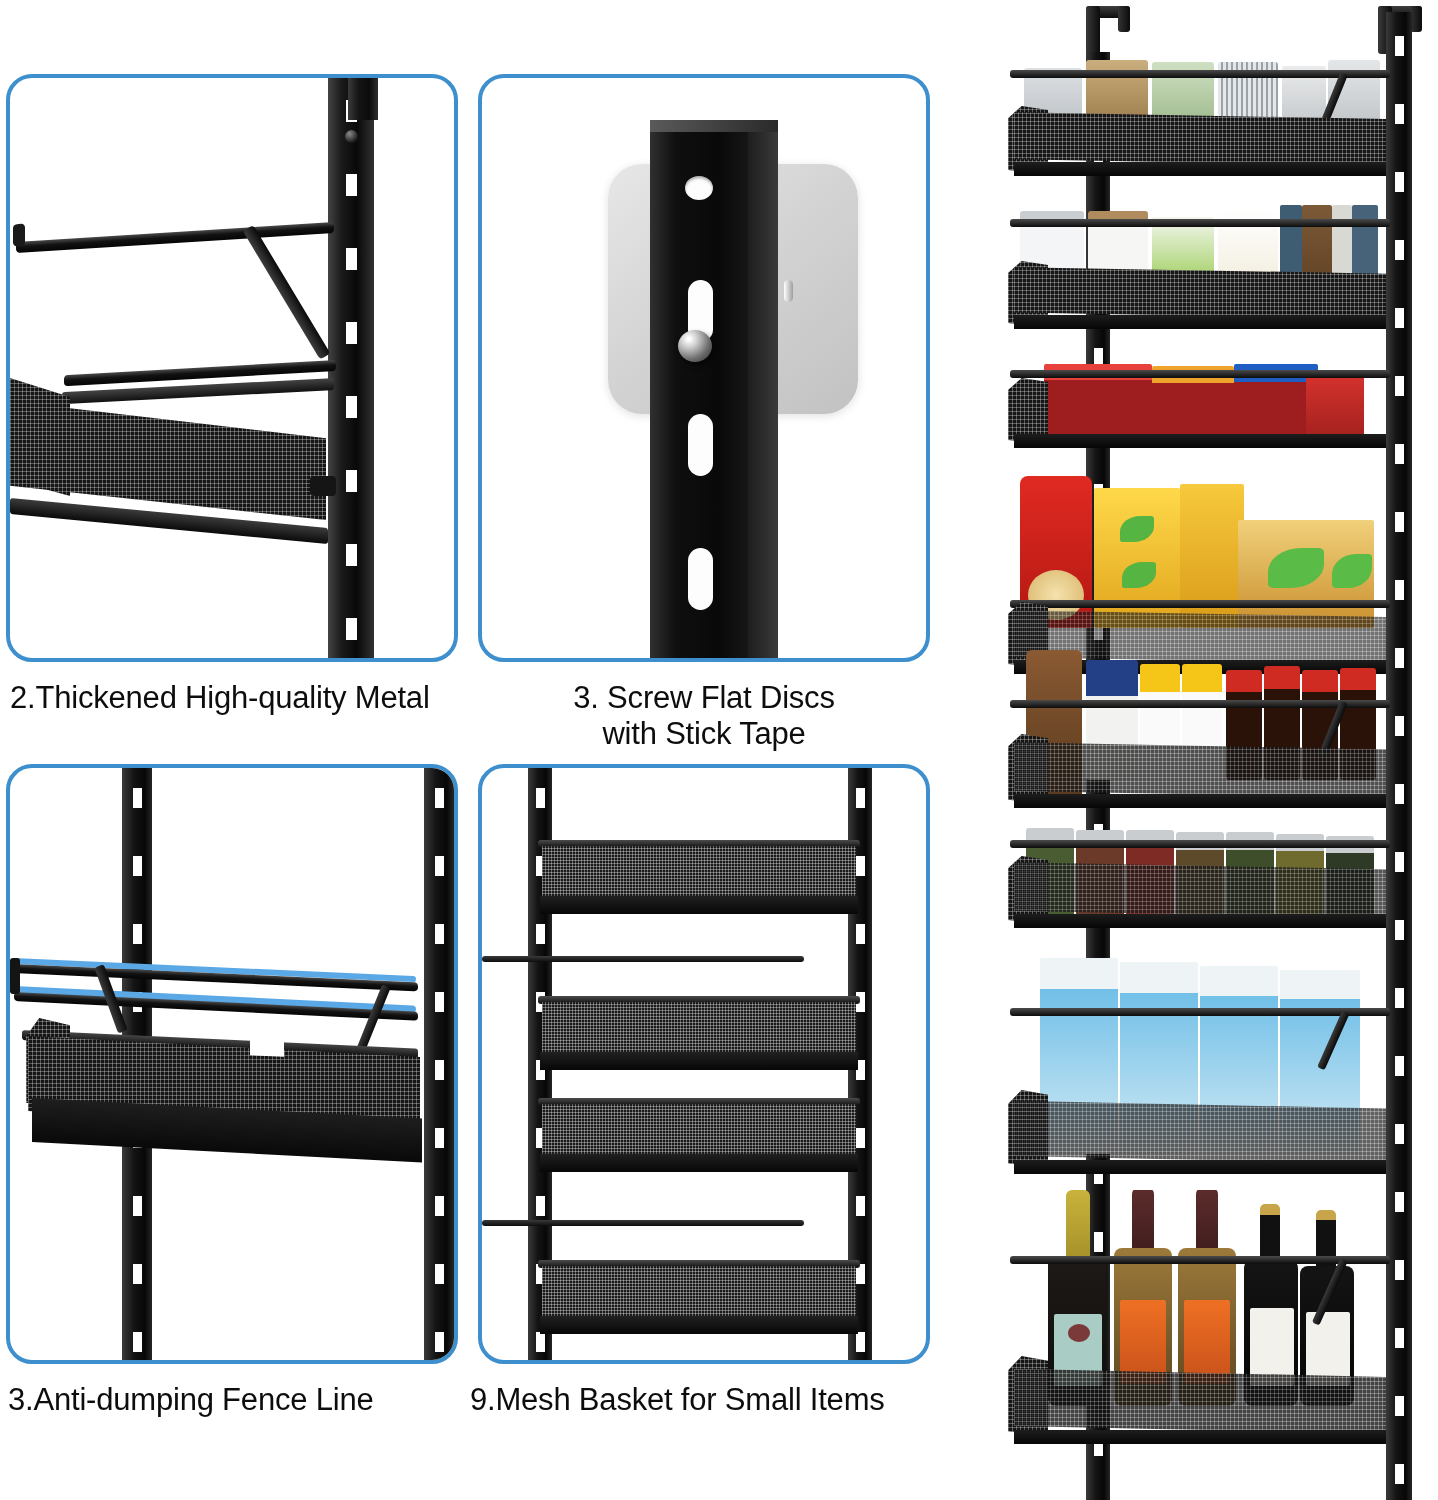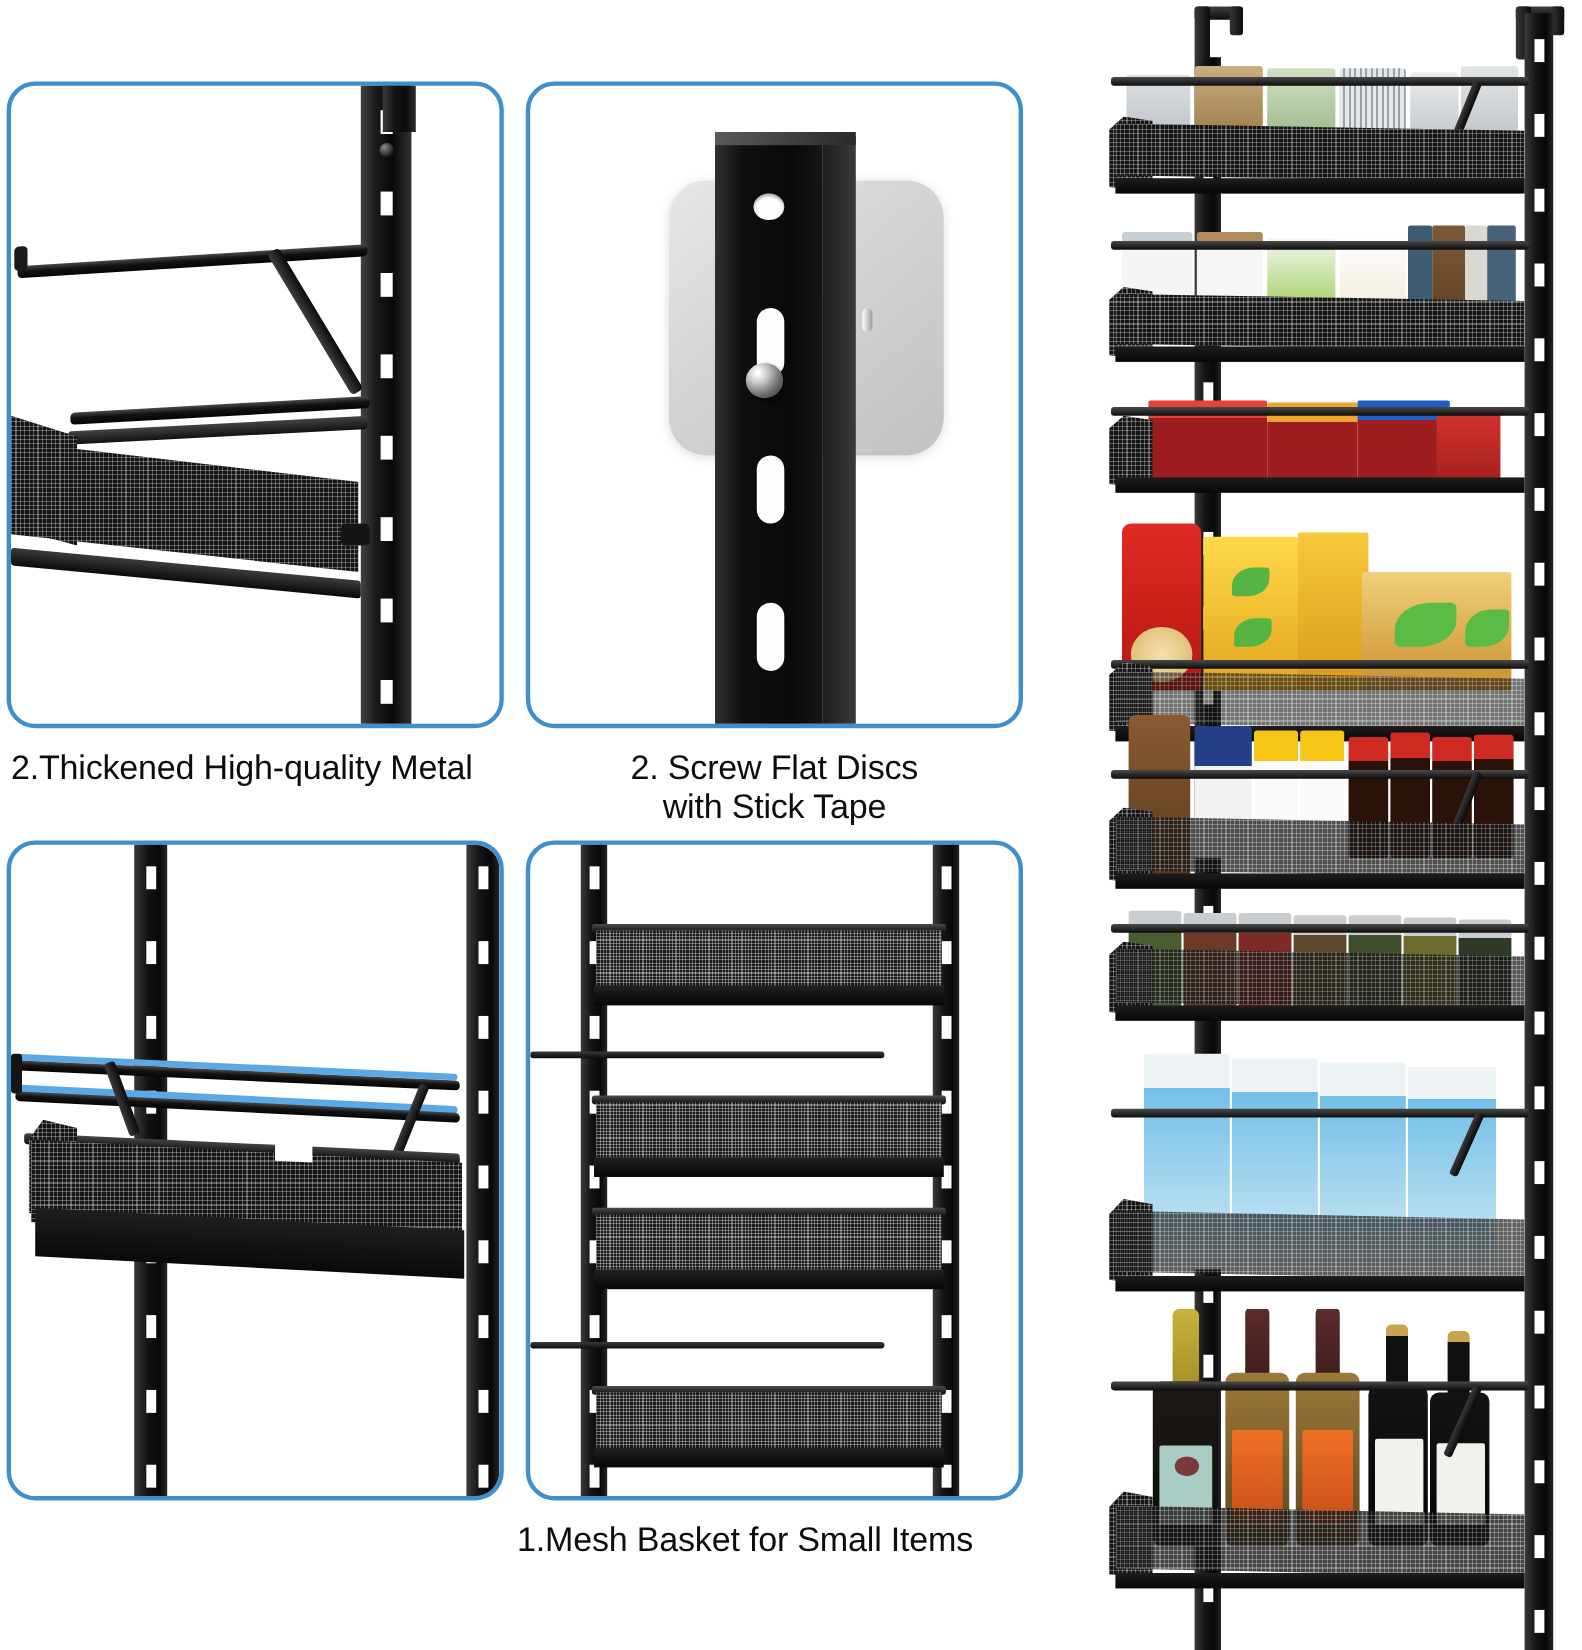--- a/index.html
+++ b/index.html
@@ -235,39 +235,40 @@
     <div id="p2-disc-screw"></div>
     <div id="p2-postside"></div>
     <div id="p2-postface"></div>
     <div id="p2-postlip"></div>
     <div id="p2-hole-round"></div>
     <div class="p2-slot" id="p2-slot-a"></div>
     <div class="p2-slot" id="p2-slot-b"></div>
     <div class="p2-slot" id="p2-slot-c"></div>
     <div id="p2-screwhead"></div>
   </div>
-  <div class="caption" id="cap-2">2. Screw Flat Discs
+  <div class="caption" id="cap-2">3. Screw Flat Discs
 with Stick Tape</div>
 
   <div class="panel" id="panel-3">
     <div class="post flat" id="p3-postL"></div>
     <div class="post flat" id="p3-postR"></div>
     <div id="p3-fence-blue2"></div>
     <div class="bar-h" id="p3-rail-upper"></div>
     <div id="p3-fence-blue"></div>
     <div class="bar-h" id="p3-rail-lower"></div>
     <div id="p3-rail-end"></div>
     <div id="p3-brace"></div>
     <div id="p3-brace2"></div>
     <div id="p3-bask-rim"></div>
     <div class="mesh" id="p3-bask-sidel"></div>
     <div class="mesh" id="p3-bask-body"></div>
     <div id="p3-notch"></div>
     <div id="p3-bask-floor"></div>
   </div>
+  <div class="caption" id="cap-3">3.Anti-dumping Fence Line</div>
 
   <div class="panel" id="panel-4">
     <div class="post flat" id="p4-postL"></div>
     <div class="post flat" id="p4-postR"></div>
 
     <div class="p4-basket" id="p4-b1">
       <div class="p4-rim"></div>
       <div class="p4-body mesh-fine"></div>
       <div class="p4-floor"></div>
     </div>
@@ -282,21 +283,21 @@
       <div class="p4-body mesh-fine"></div>
       <div class="p4-floor"></div>
     </div>
     <div class="p4-tie" id="p4-tie2"></div>
     <div class="p4-basket" id="p4-b4">
       <div class="p4-rim"></div>
       <div class="p4-body mesh-fine"></div>
       <div class="p4-floor"></div>
     </div>
   </div>
-  <div class="caption" id="cap-4">1.Mesh Basket for Small Items</div>
+  <div class="caption" id="cap-4">9.Mesh Basket for Small Items</div>
 
   <div id="rack">
 
     <div class="hook" id="hook-left">
       <div class="hook-arm"></div>
       <div class="hook-lip"></div>
       <div class="hook-stem"></div>
     </div>
     <div class="hook" id="hook-right">
       <div class="hook-arm"></div>

